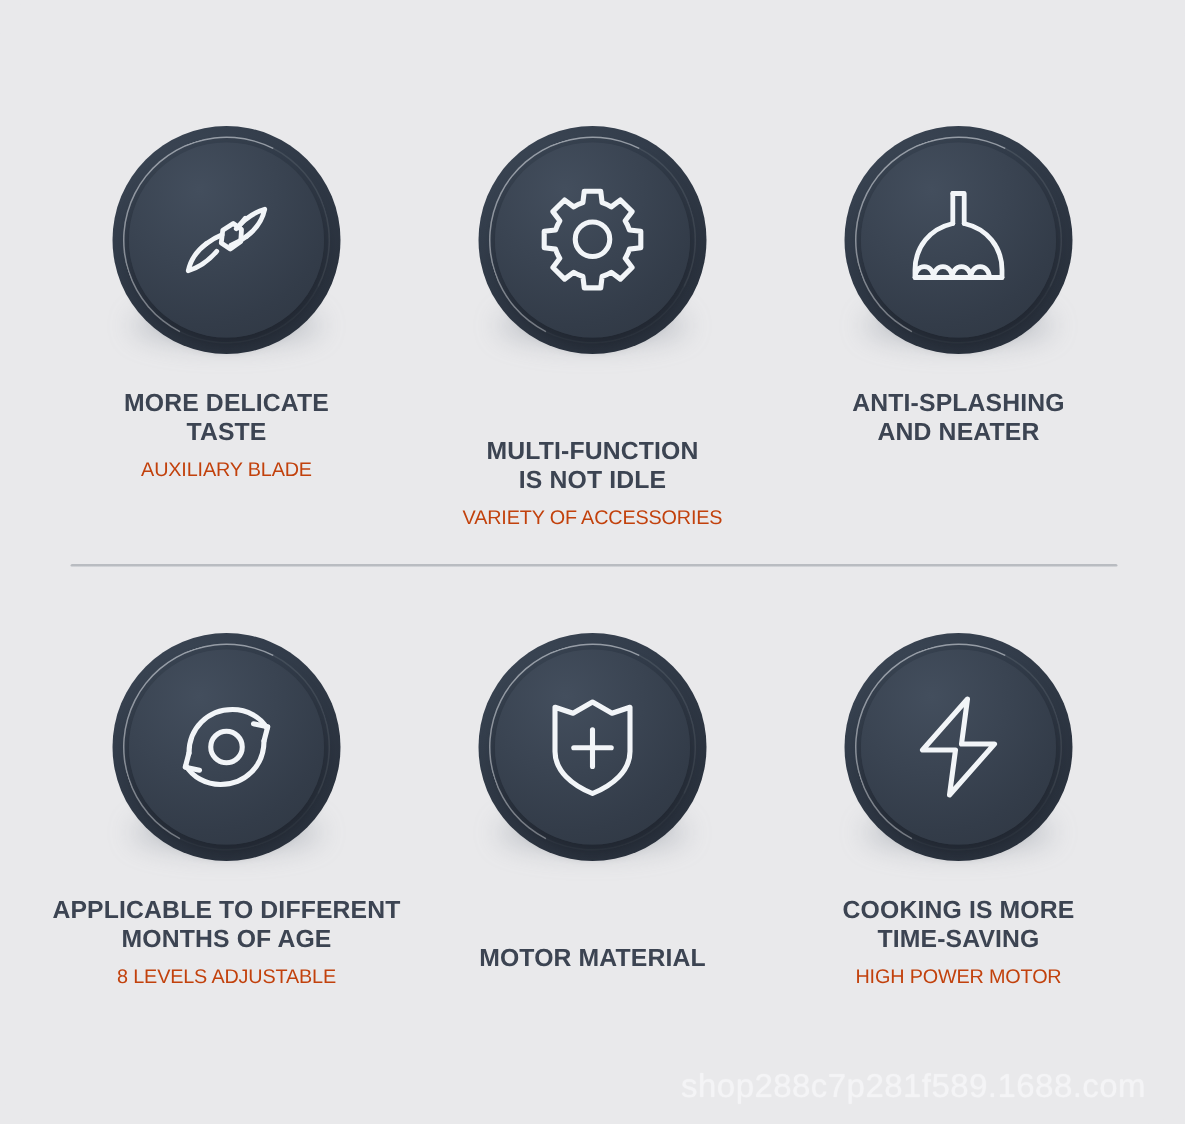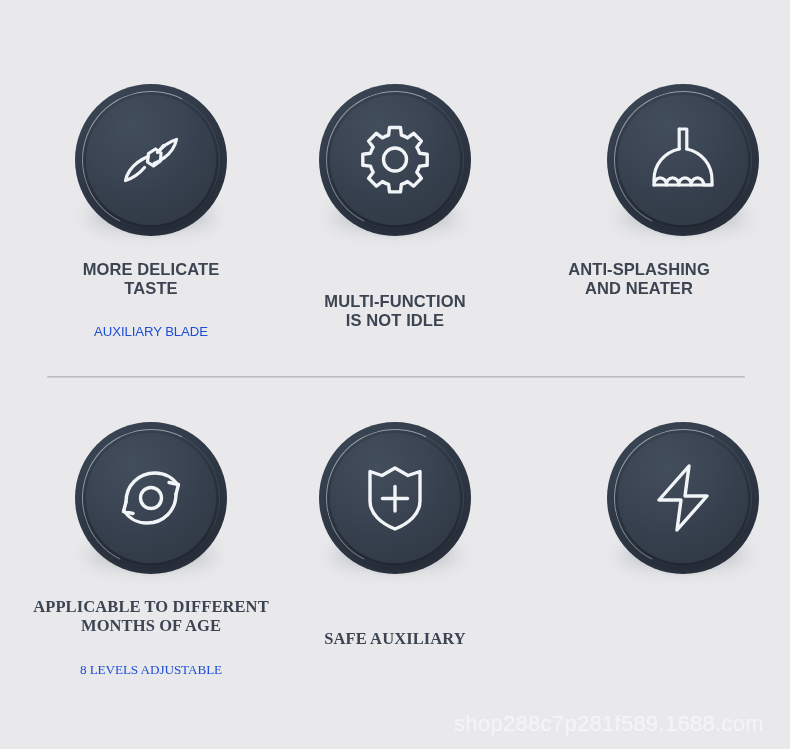--- a/index.html
+++ b/index.html
@@ -28,32 +28,32 @@
   .row {
     position: absolute;
     left: 0;
     width: 790px;
     display: flex;
     flex-direction: row;
     align-items: flex-start;
     justify-content: center;
   }
   .row-1 { top: 82px; }
-  .row-2 { top: 420px; font-family: Liberation Serif, serif; }
+  .row-2 { top: 420px; }
 
   .feature {
     width: 244px;
     display: flex;
     flex-direction: column;
     align-items: center;
     text-align: center;
   }
   .feature.col-1 { width: 244px; }
   .feature.col-2 { width: 244px; gap: 32px; }
-  .feature.col-3 { width: 244px; align-items: flex-end; }
+  .feature.col-3 { width: 244px; }
 
   
   .medallion-wrap {
     position: relative;
     width: 156px;
     height: 156px;
     display: flex;
     align-items: center;
     justify-content: center;
   }
@@ -122,26 +122,26 @@
   }
   .title {
     font-size: 16.5px;
     font-weight: bold;
     line-height: 1.13;
     letter-spacing: 0.1px;
     color: #3c4452;
     white-space: pre-line;
   }
   .subtitle {
-    margin-top: 27px;
+    margin-top: 8px;
     font-size: 13.2px;
     font-weight: normal;
     line-height: 1.18;
     letter-spacing: -0.1px;
-    color: #1d4ed8;
+    color: #c2410c;
     white-space: pre-line;
   }
 
   
   .divider {
     position: absolute;
     left: 47px;
     top: 376px;
     width: 698px;
     height: 2px;
@@ -209,20 +209,21 @@
                          C17.1 35.6 18 33.6 19.2 31.7 L14.6 25.6 L22.4 17.8 L28.5 22.4 C30.3 21.2 32.4 20.3 34.6 19.6 Z" transform="translate(0,-3.5) scale(1)"></path>
                 <circle cx="41" cy="40.5" r="11.5"></circle>
               </svg>
             </span>
           </div>
         </div>
       </div>
       <div class="caption">
         <div class="title">MULTI-FUNCTION
 IS NOT IDLE</div>
+        <div class="subtitle">VARIETY OF ACCESSORIES</div>
       </div>
     </div>
 
     <div class="feature col-3">
       <div class="medallion-wrap">
         <div class="medallion-shadow"></div>
         <div class="medallion">
           <div class="medallion-inner">
             <span class="glyph">
               <svg viewBox="0 0 82 82" fill="none" stroke="#f2f5f8" stroke-width="3.2" stroke-linecap="round" stroke-linejoin="round">
@@ -286,36 +287,41 @@
                 <path d="M41 11 L54 18.5 L66 14.5 L66 44 C66 57 54.5 66.5 41 72
                          C27.5 66.5 16 57 16 44 L16 14.5 L28 18.5 Z"></path>
                 <path d="M41 29.5 L41 54"></path>
                 <path d="M28.5 41.5 L53.5 41.5"></path>
               </svg>
             </span>
           </div>
         </div>
       </div>
       <div class="caption">
-        <div class="title">SAFE AUXILIARY</div>
+        <div class="title">MOTOR MATERIAL</div>
       </div>
     </div>
 
     <div class="feature col-3">
       <div class="medallion-wrap">
         <div class="medallion-shadow"></div>
         <div class="medallion">
           <div class="medallion-inner">
             <span class="glyph">
               <svg viewBox="0 0 82 82" fill="none" stroke="#f2f5f8" stroke-width="3.4" stroke-linecap="round" stroke-linejoin="round">
                 <path d="M47 9 L17 43 L39 43 L35 73 L65 39 L43 39 Z"></path>
               </svg>
             </span>
           </div>
         </div>
       </div>
+      <div class="caption">
+        <div class="title">COOKING IS MORE
+TIME-SAVING</div>
+        <div class="subtitle">HIGH POWER MOTOR</div>
+      </div>
     </div>
 
   </div>
 
   <div class="watermark">shop288c7p281f589.1688.com</div>
 
 </div>
 
 </body></html>

